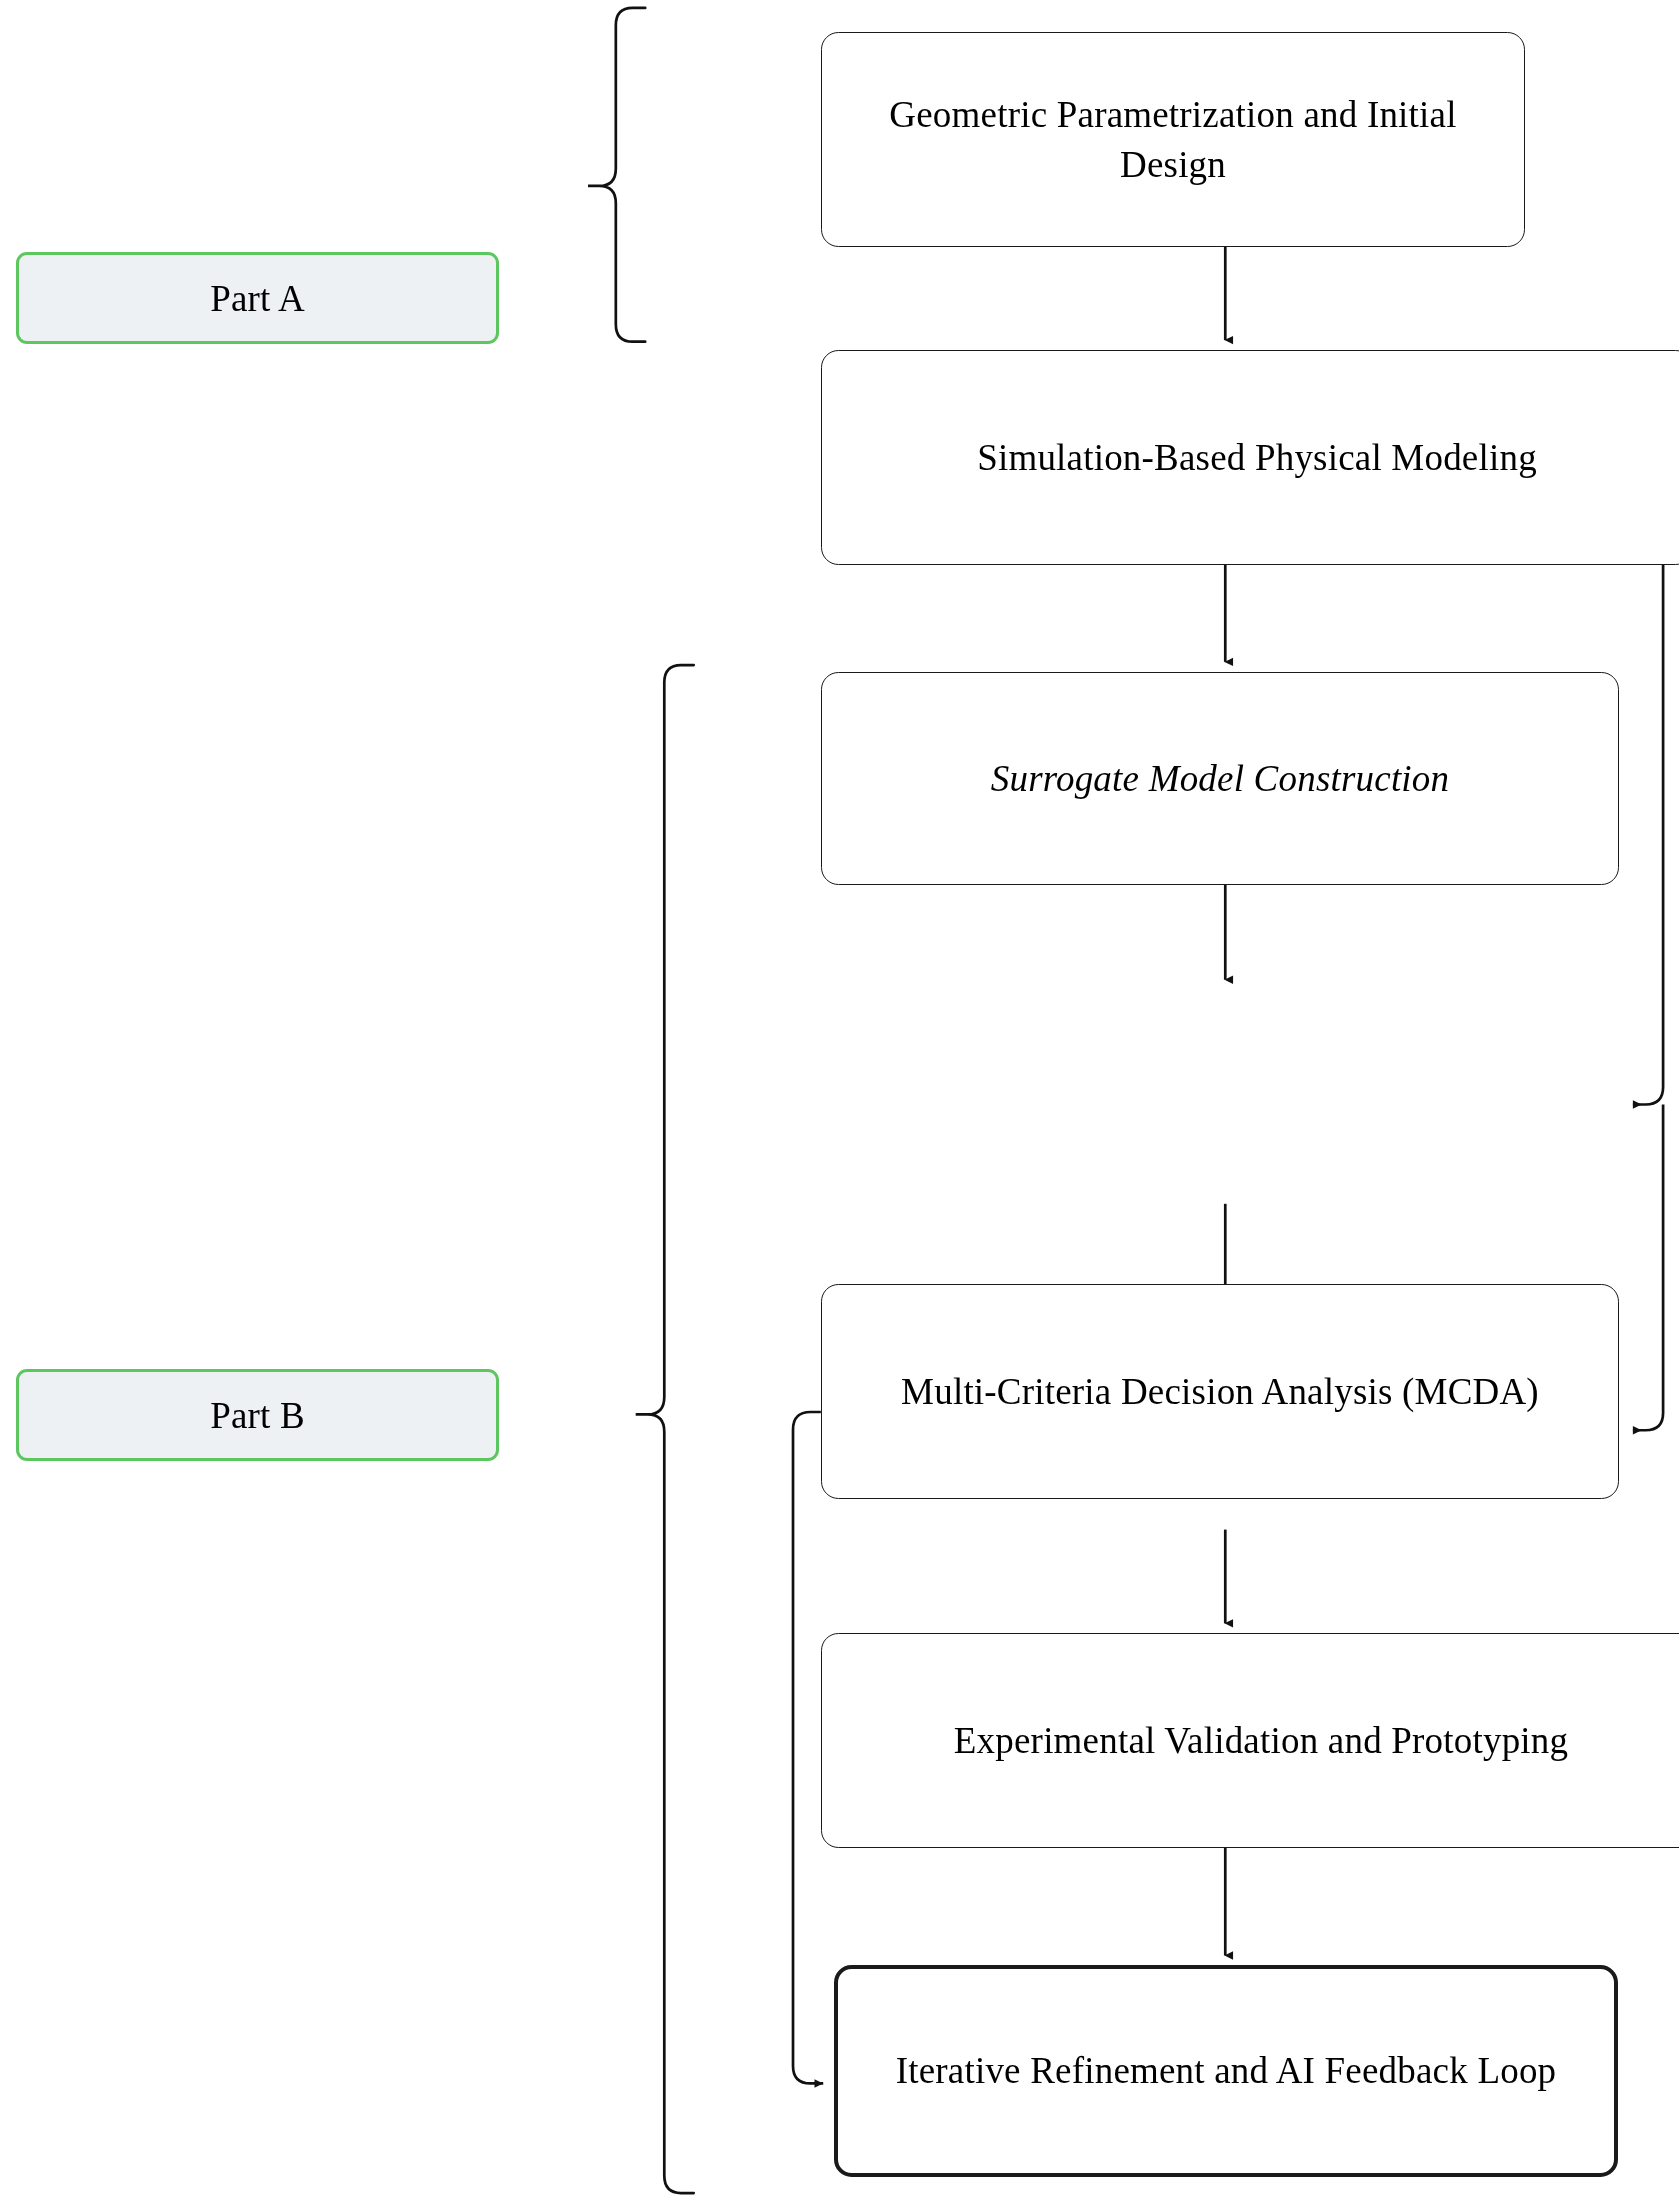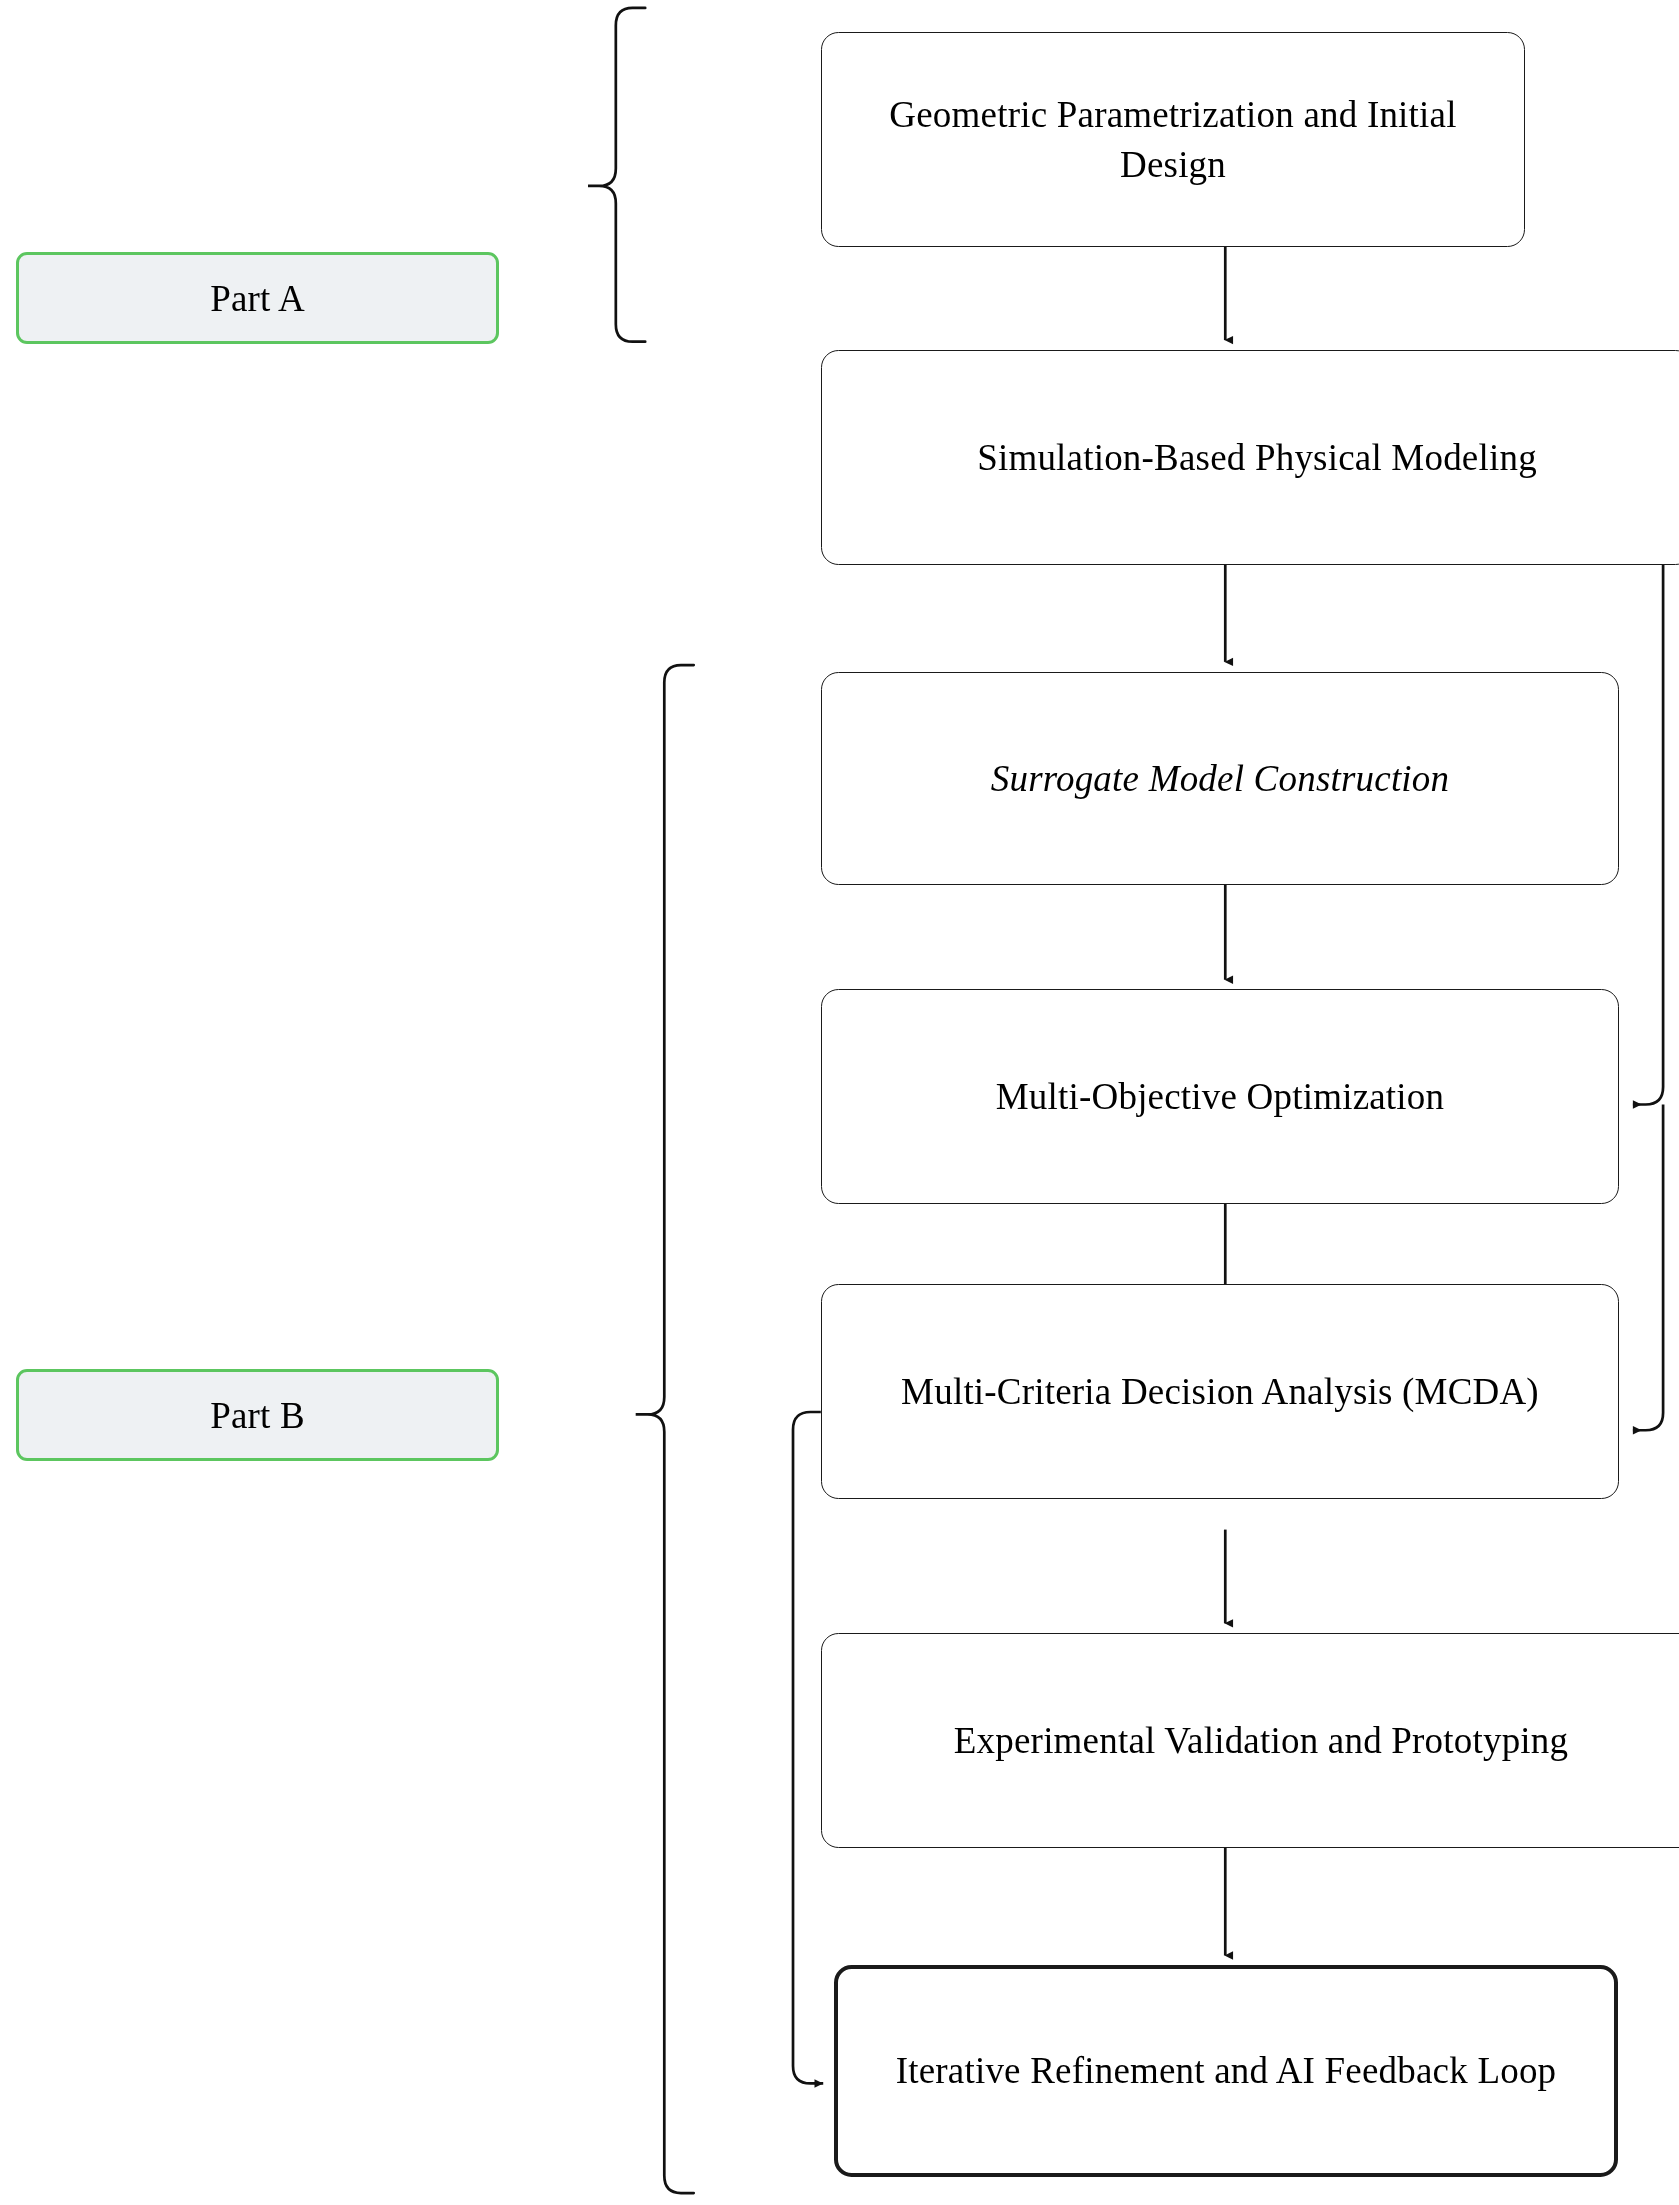--- a/index.html
+++ b/index.html
@@ -122,23 +122,20 @@
   </div>
 
   <div class="node" style="left:821px; top:350px; width:872px; height:215px;">
     <span class="label">Simulation-Based Physical Modeling</span>
   </div>
 
   <div class="node" style="left:821px; top:672px; width:798px; height:213px;font-style:italic;">
     <span class="label">Surrogate Model Construction</span>
   </div>
 
-  <div class="node" style="left:821px; top:989px; width:798px; height:215px;">
-    <span class="label">Multi-Objective Optimization</span>
-  </div>
 
   <div class="node" style="left:821px; top:1284px; width:798px; height:215px;">
     <span class="label">Multi-Criteria Decision Analysis (MCDA)</span>
   </div>
 
   <div class="node" style="left:821px; top:1633px; width:880px; height:215px;">
     <span class="label">Experimental Validation and Prototyping</span>
   </div>
 
   <div class="node emphasis" style="left:834px; top:1965px; width:784px; height:212px;">

